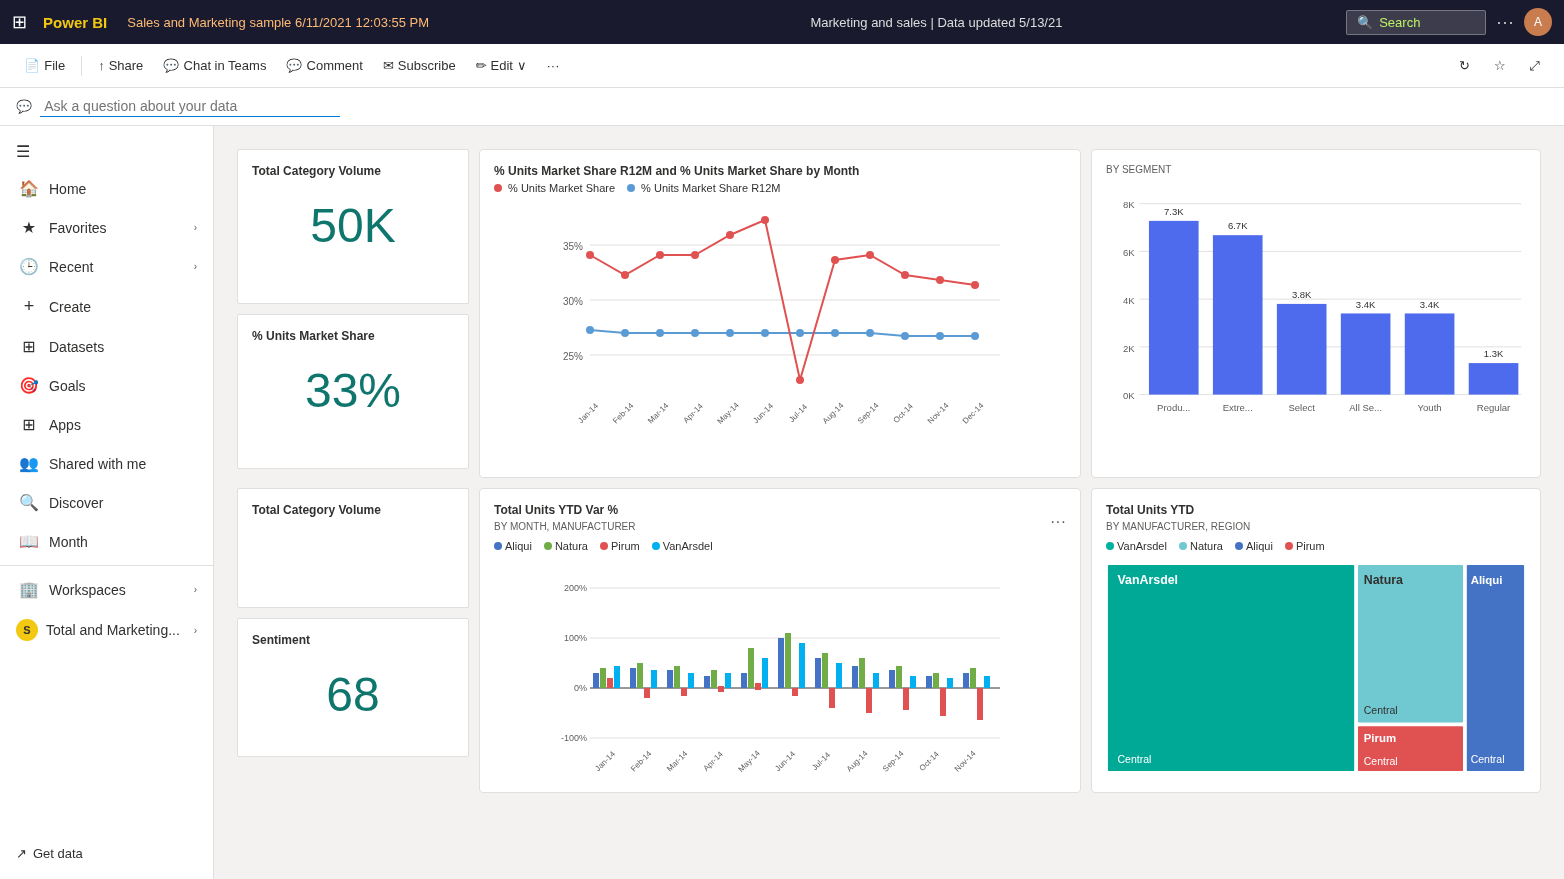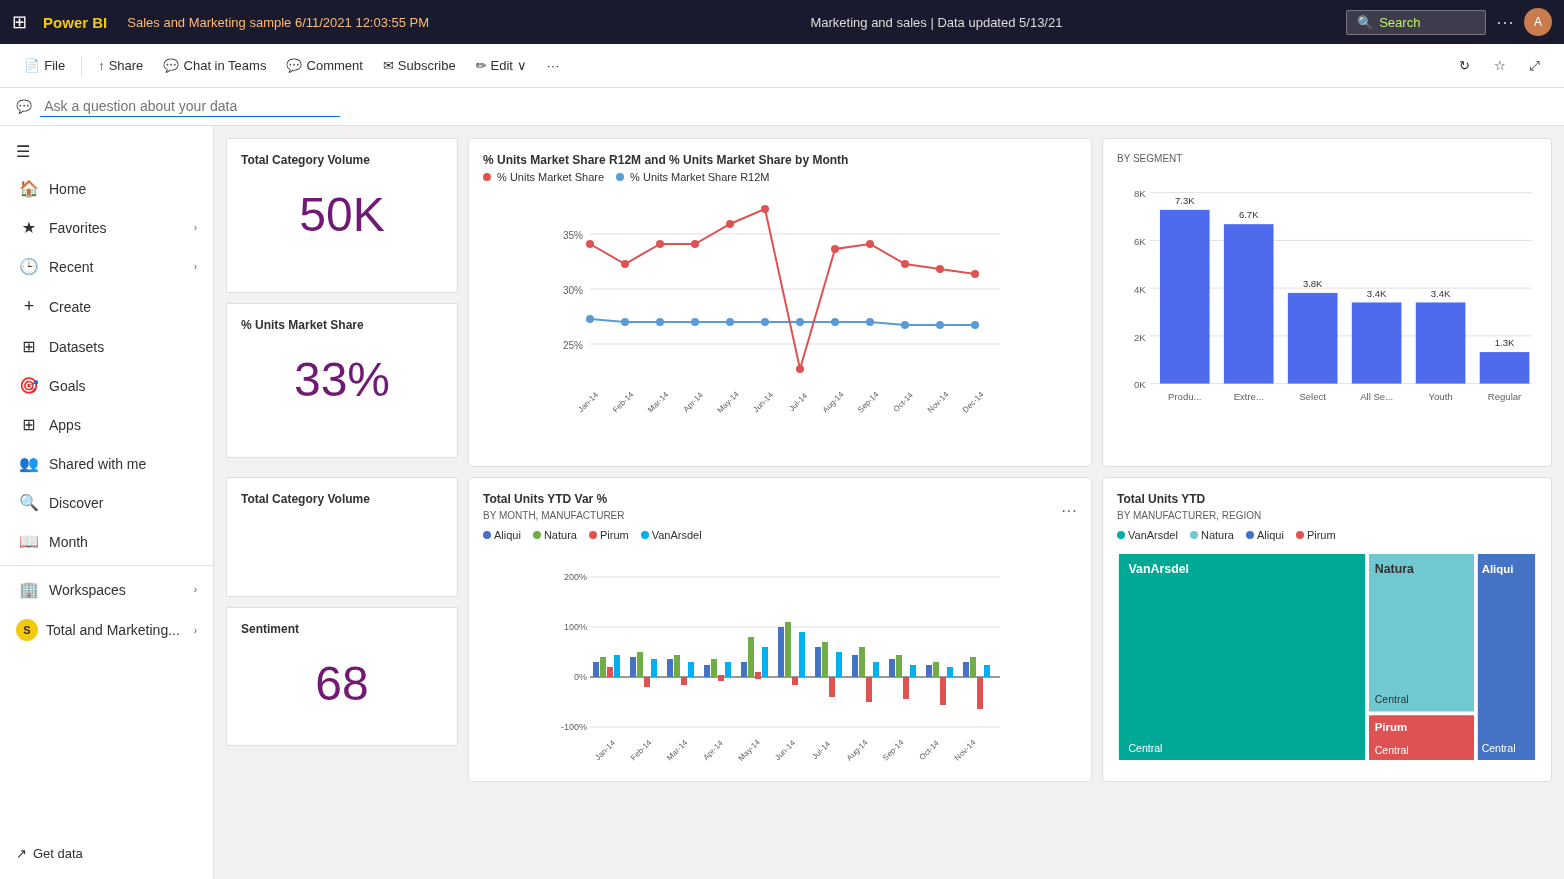--- a/index.html
+++ b/index.html
@@ -123,21 +123,21 @@
       padding: 10px 16px;
       cursor: pointer;
       font-size: 14px;
     }
     .workspace-dot { width: 22px; height: 22px; border-radius: 50%; background: #f2c811; display: flex; align-items: center; justify-content: center; font-size: 11px; font-weight: 700; color: #323130; }
 
     
     .content {
       flex: 1;
       overflow: auto;
-      padding: 12px;
+      padding: 23px;
       background: #f3f2f1;
     }
 
     
     .card {
       background: white;
       border: 1px solid #e1dfdd;
       border-radius: 2px;
       padding: 14px;
       min-height: 160px;
@@ -150,21 +150,21 @@
     }
     .card-subtitle {
       font-size: 10px;
       color: #605e5c;
       text-transform: uppercase;
       margin-bottom: 8px;
     }
     .card-big-value {
       font-size: 48px;
       font-weight: 300;
-      color: #701a75;
+      color: #0f766e;
       text-align: center;
       margin: 20px 0;
     }
 
     
     .left-col { display: flex; flex-direction: column; gap: 10px; }
 
     
     .chart-card {
       background: white;

